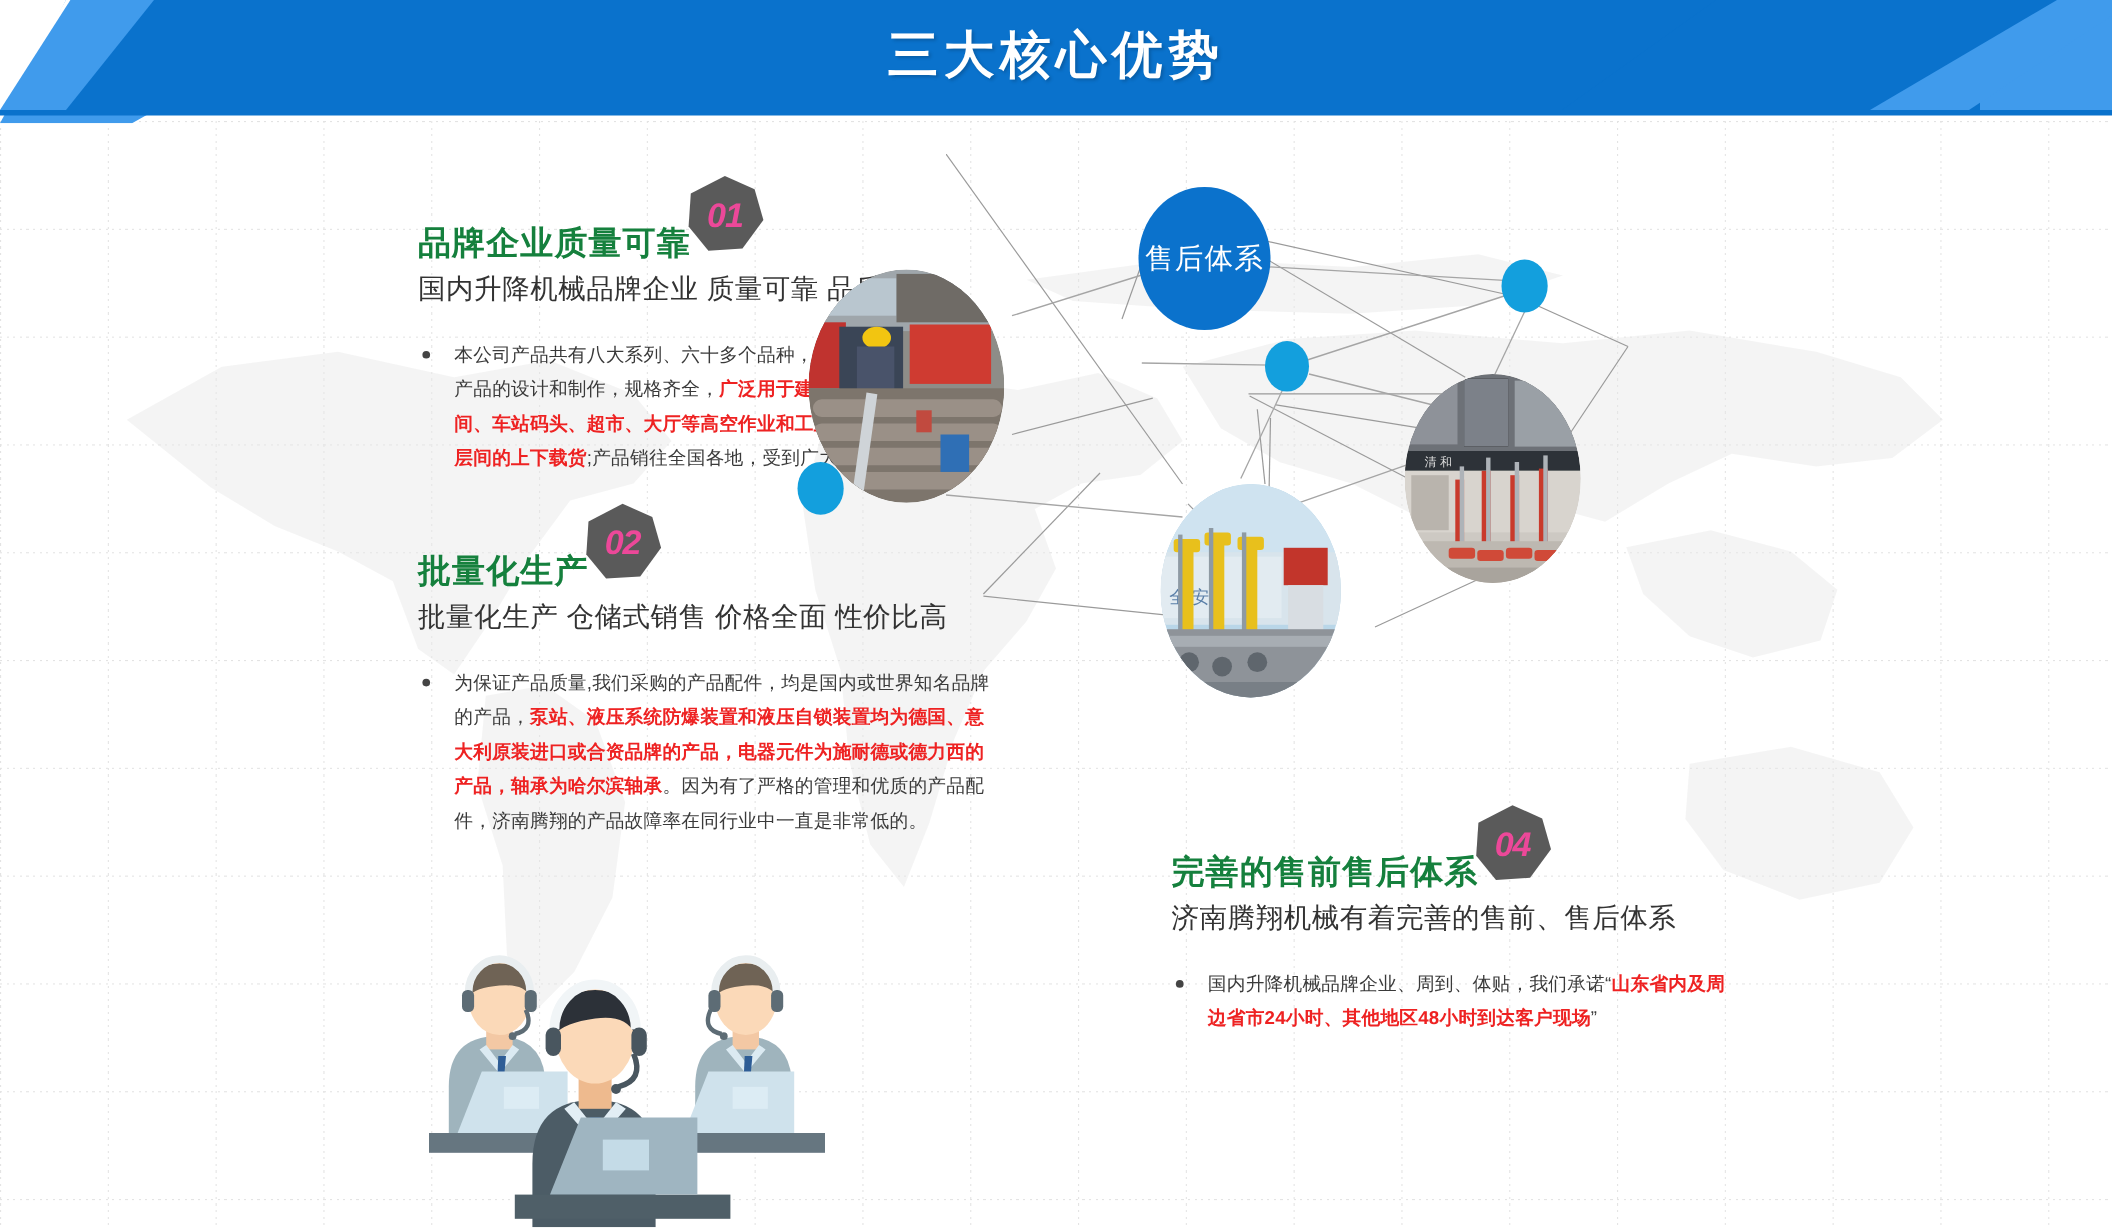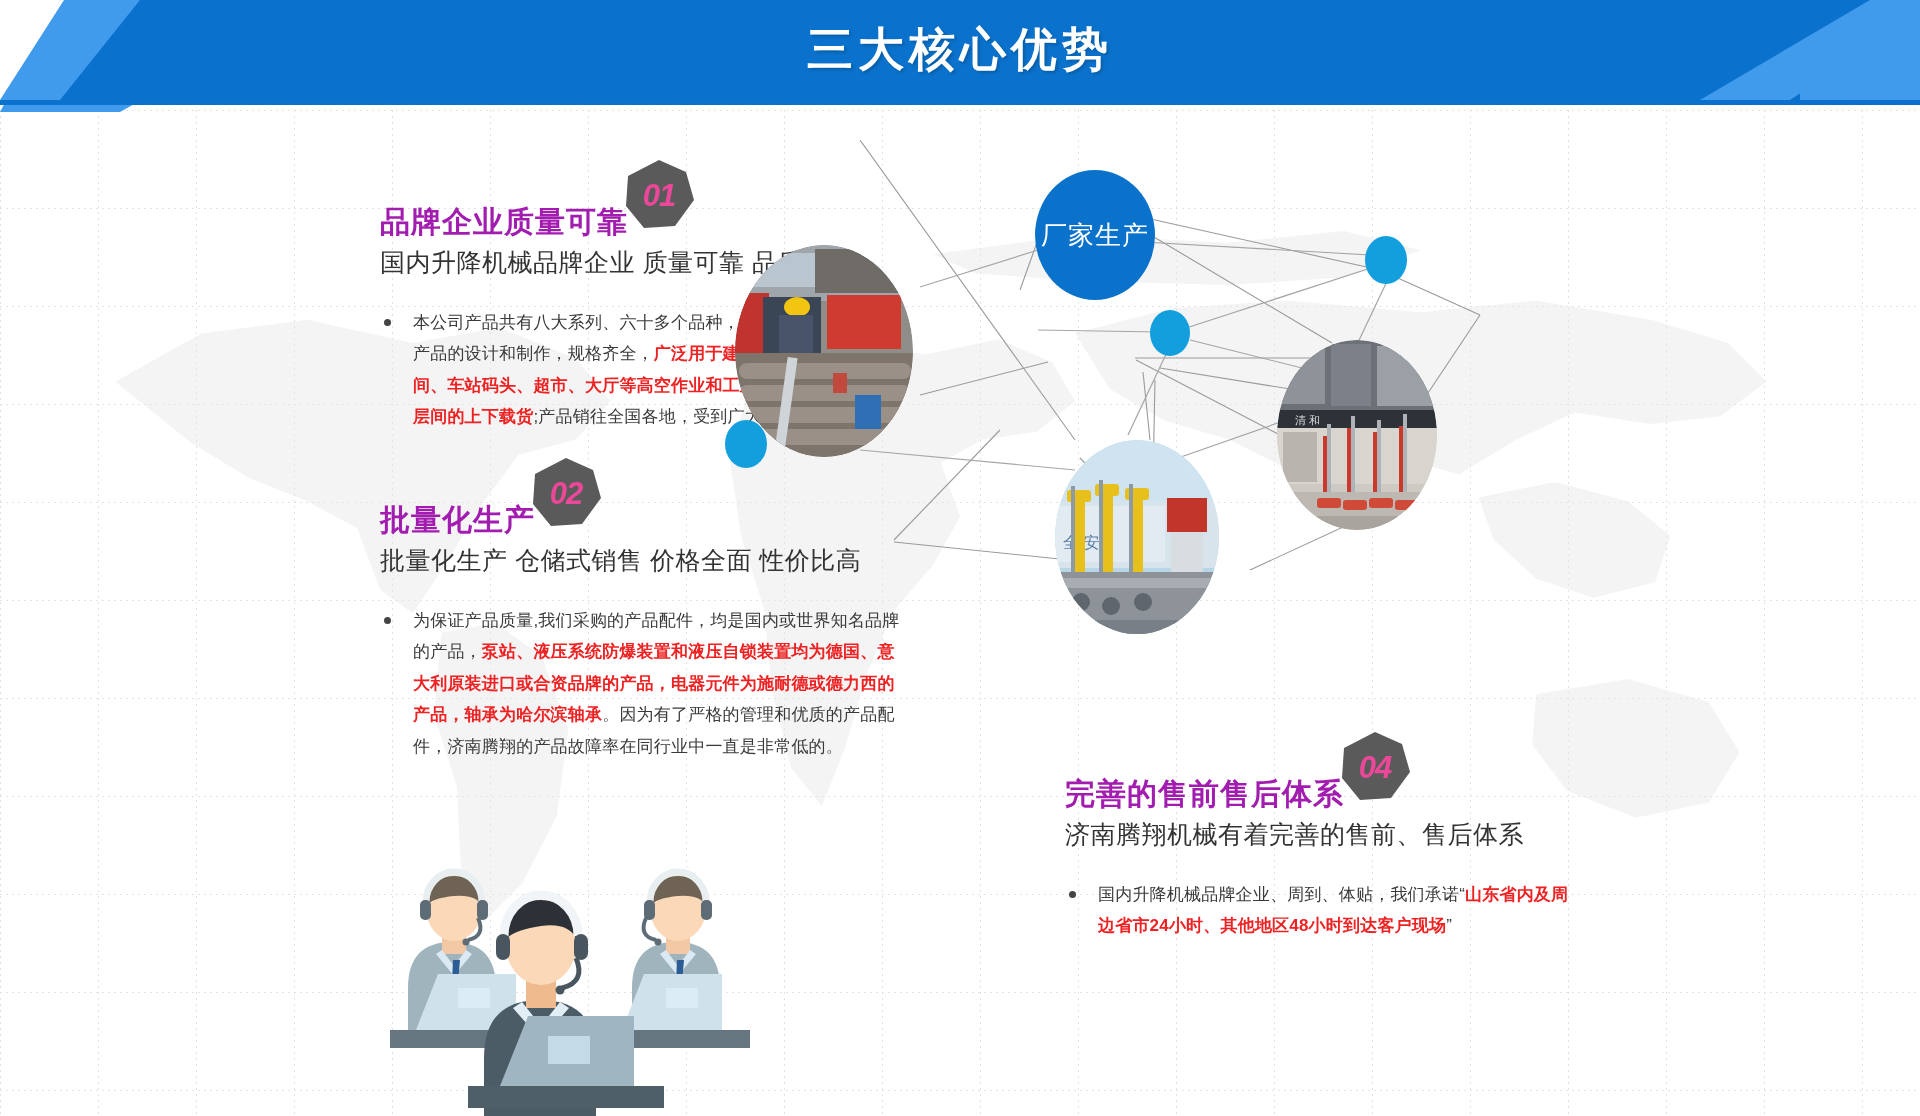--- a/index.html
+++ b/index.html
@@ -29,21 +29,21 @@
     position:absolute; left:0; top:0; width:1920px; height:100px;
     display:flex; align-items:center; justify-content:center;
     color:#ffffff; font-size:46px; font-weight:bold; letter-spacing:5px;
     text-shadow: 2px 2px 3px rgba(0,0,0,.18);
   }
 
   
   .block { position:absolute; }
   .block-head { position:relative; display:flex; align-items:flex-end; }
   .block-title {
-    color:#a21caf; font-size:30px; font-weight:bold; letter-spacing:1px;
+    color:#15803d; font-size:30px; font-weight:bold; letter-spacing:1px;
     line-height:1.1; white-space:nowrap;
   }
   .badge {
     position:relative; width:74px; height:74px; margin-left:-6px; margin-bottom:6px;
     flex:0 0 auto;
   }
   .badge svg{ position:absolute; inset:0; }
   .badge span{
     position:absolute; inset:0; display:flex; align-items:center; justify-content:center;
     color:#ec4899; font-size:31px; font-weight:bold; font-style:italic; letter-spacing:-1px;
@@ -249,21 +249,21 @@
 
         <line x1="40" y1="260" x2="-10" y2="300"></line>
 
         <line x1="0" y1="310" x2="215" y2="330"></line>
 
         <line x1="318" y1="318" x2="432" y2="278"></line>
       </g>
     </svg>
 
     <div class="bigcircle" style="left:175px; top:30px;">
-      <span>厂家生产</span>
+      <span>售后体系</span>
     </div>
 
     <div class="node" style="left:505px; top:96px; width:42px; height:48px;"></div>
     <div class="node" style="left:290px; top:170px; width:40px; height:46px;"></div>
     <div class="node" style="left:-135px; top:280px; width:42px; height:48px;"></div>
 
     <div class="photo" style="left:-125px; top:105px; width:178px; height:212px;">
       <svg viewBox="0 0 178 212" preserveAspectRatio="none">
         <defs>
             <clipPath id="c1">

